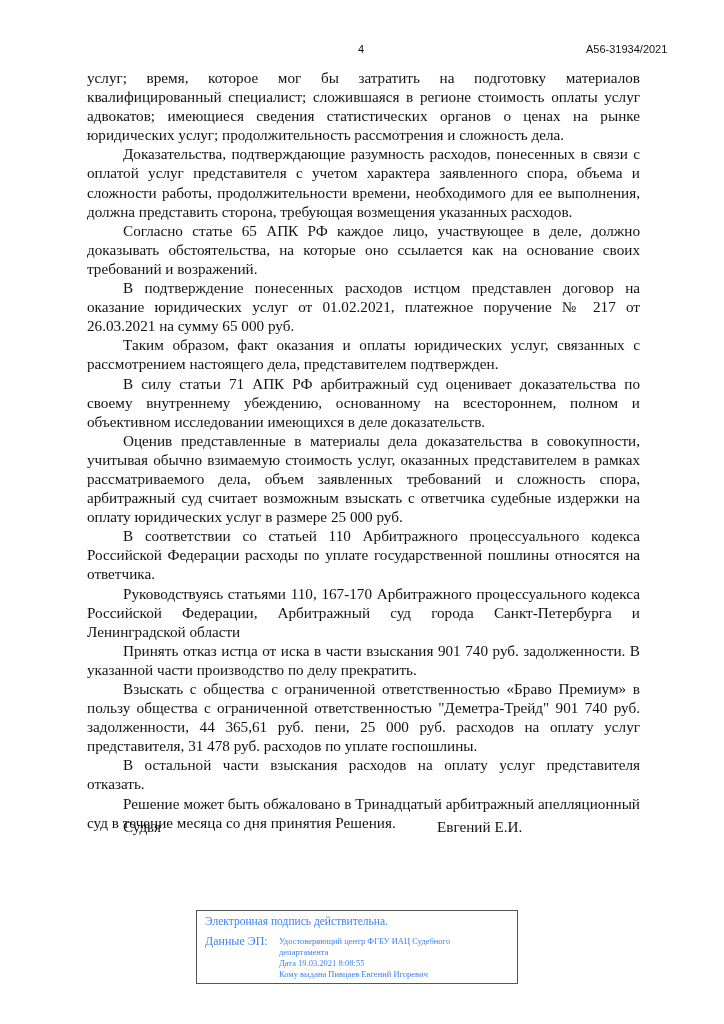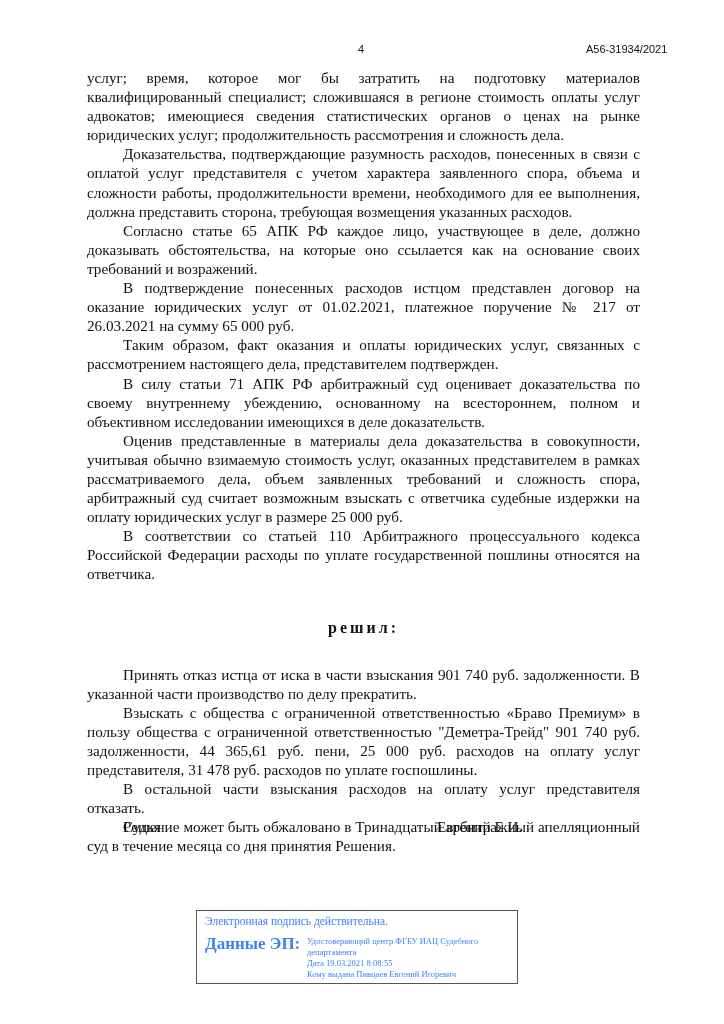--- a/index.html
+++ b/index.html
@@ -10,40 +10,40 @@
     font-family: "Liberation Serif", serif; font-size: 15.2px; line-height: 19.1px; text-align: justify; }
   .body-text p { margin: 0; text-indent: 36px; }
   .body-text p.noindent { text-indent: 0; }
   .decision-title { text-align: center; font-weight: bold; letter-spacing: 3px; font-size: 16px; margin: 34px 0 28px 0 !important; text-indent: 0 !important; }
   .signature-line { position: absolute; top: 818px; left: 123px; width: 400px; font-family: "Liberation Serif", serif; font-size: 15.2px; }
   .signature-line .role { position: absolute; left: 0; }
   .signature-line .name { position: absolute; left: 314px; white-space: nowrap; }
   .ep-box { position: absolute; left: 196px; top: 910px; width: 320px; height: 72px; border: 1px solid #555;
     font-family: "Liberation Serif", serif; color: #3b82f6; }
   .ep-title { position: absolute; top: 4px; left: 8px; font-size: 11.5px; }
-  .ep-label { position: absolute; top: 23px; left: 8px; font-size: 17px; font-weight: bold; }
+  .ep-label { position: absolute; top: 23px; left: 8px; font-size: 12px; }
   .ep-details { position: absolute; top: 25px; left: 82px; font-size: 8.5px; line-height: 11px; width: 230px; }
-  .ep-details div { white-space: nowrap; margin-left: 28px; }
+  .ep-details div { white-space: nowrap; }
 </style>
 </head>
 <body>
 
 <div class="header-num">4</div>
 <div class="header-case">А56-31934/2021</div>
 
 <div class="body-text">
   <p class="noindent">услуг; время, которое мог бы затратить на подготовку материалов квалифицированный специалист; сложившаяся в регионе стоимость оплаты услуг адвокатов; имеющиеся сведения статистических органов о ценах на рынке юридических услуг; продолжительность рассмотрения и сложность дела.</p>
   <p>Доказательства, подтверждающие разумность расходов, понесенных в связи с оплатой услуг представителя с учетом характера заявленного спора, объема и сложности работы, продолжительности времени, необходимого для ее выполнения, должна представить сторона, требующая возмещения указанных расходов.</p>
   <p>Согласно статье 65 АПК РФ каждое лицо, участвующее в деле, должно доказывать обстоятельства, на которые оно ссылается как на основание своих требований и возражений.</p>
   <p>В подтверждение понесенных расходов истцом представлен договор на оказание юридических услуг от 01.02.2021, платежное поручение № 217 от 26.03.2021 на сумму 65 000 руб.</p>
   <p>Таким образом, факт оказания и оплаты юридических услуг, связанных с рассмотрением настоящего дела, представителем подтвержден.</p>
   <p>В силу статьи 71 АПК РФ арбитражный суд оценивает доказательства по своему внутреннему убеждению, основанному на всестороннем, полном и объективном исследовании имеющихся в деле доказательств.</p>
   <p>Оценив представленные в материалы дела доказательства в совокупности, учитывая обычно взимаемую стоимость услуг, оказанных представителем в рамках рассматриваемого дела, объем заявленных требований и сложность спора, арбитражный суд считает возможным взыскать с ответчика судебные издержки на оплату юридических услуг в размере 25 000 руб.</p>
   <p>В соответствии со статьей 110 Арбитражного процессуального кодекса Российской Федерации расходы по уплате государственной пошлины относятся на ответчика.</p>
-  <p class="decision-title">решил:</p>
+  <p>Руководствуясь статьями 110, 167-170 Арбитражного процессуального кодекса Российской Федерации, Арбитражный суд города Санкт-Петербурга и Ленинградской области</p>
   <p>Принять отказ истца от иска в части взыскания 901 740 руб. задолженности. В указанной части производство по делу прекратить.</p>
   <p>Взыскать с общества с ограниченной ответственностью «Браво Премиум» в пользу общества с ограниченной ответственностью "Деметра-Трейд" 901 740 руб. задолженности, 44 365,61 руб. пени, 25 000 руб. расходов на оплату услуг представителя, 31 478 руб. расходов по уплате госпошлины.</p>
   <p>В остальной части взыскания расходов на оплату услуг представителя отказать.</p>
   <p>Решение может быть обжаловано в Тринадцатый арбитражный апелляционный суд в течение месяца со дня принятия Решения.</p>
 </div>
 
 <div class="signature-line">
   <span class="role">Судья</span>
   <span class="name">Евгений Е.И.</span>
 </div>

